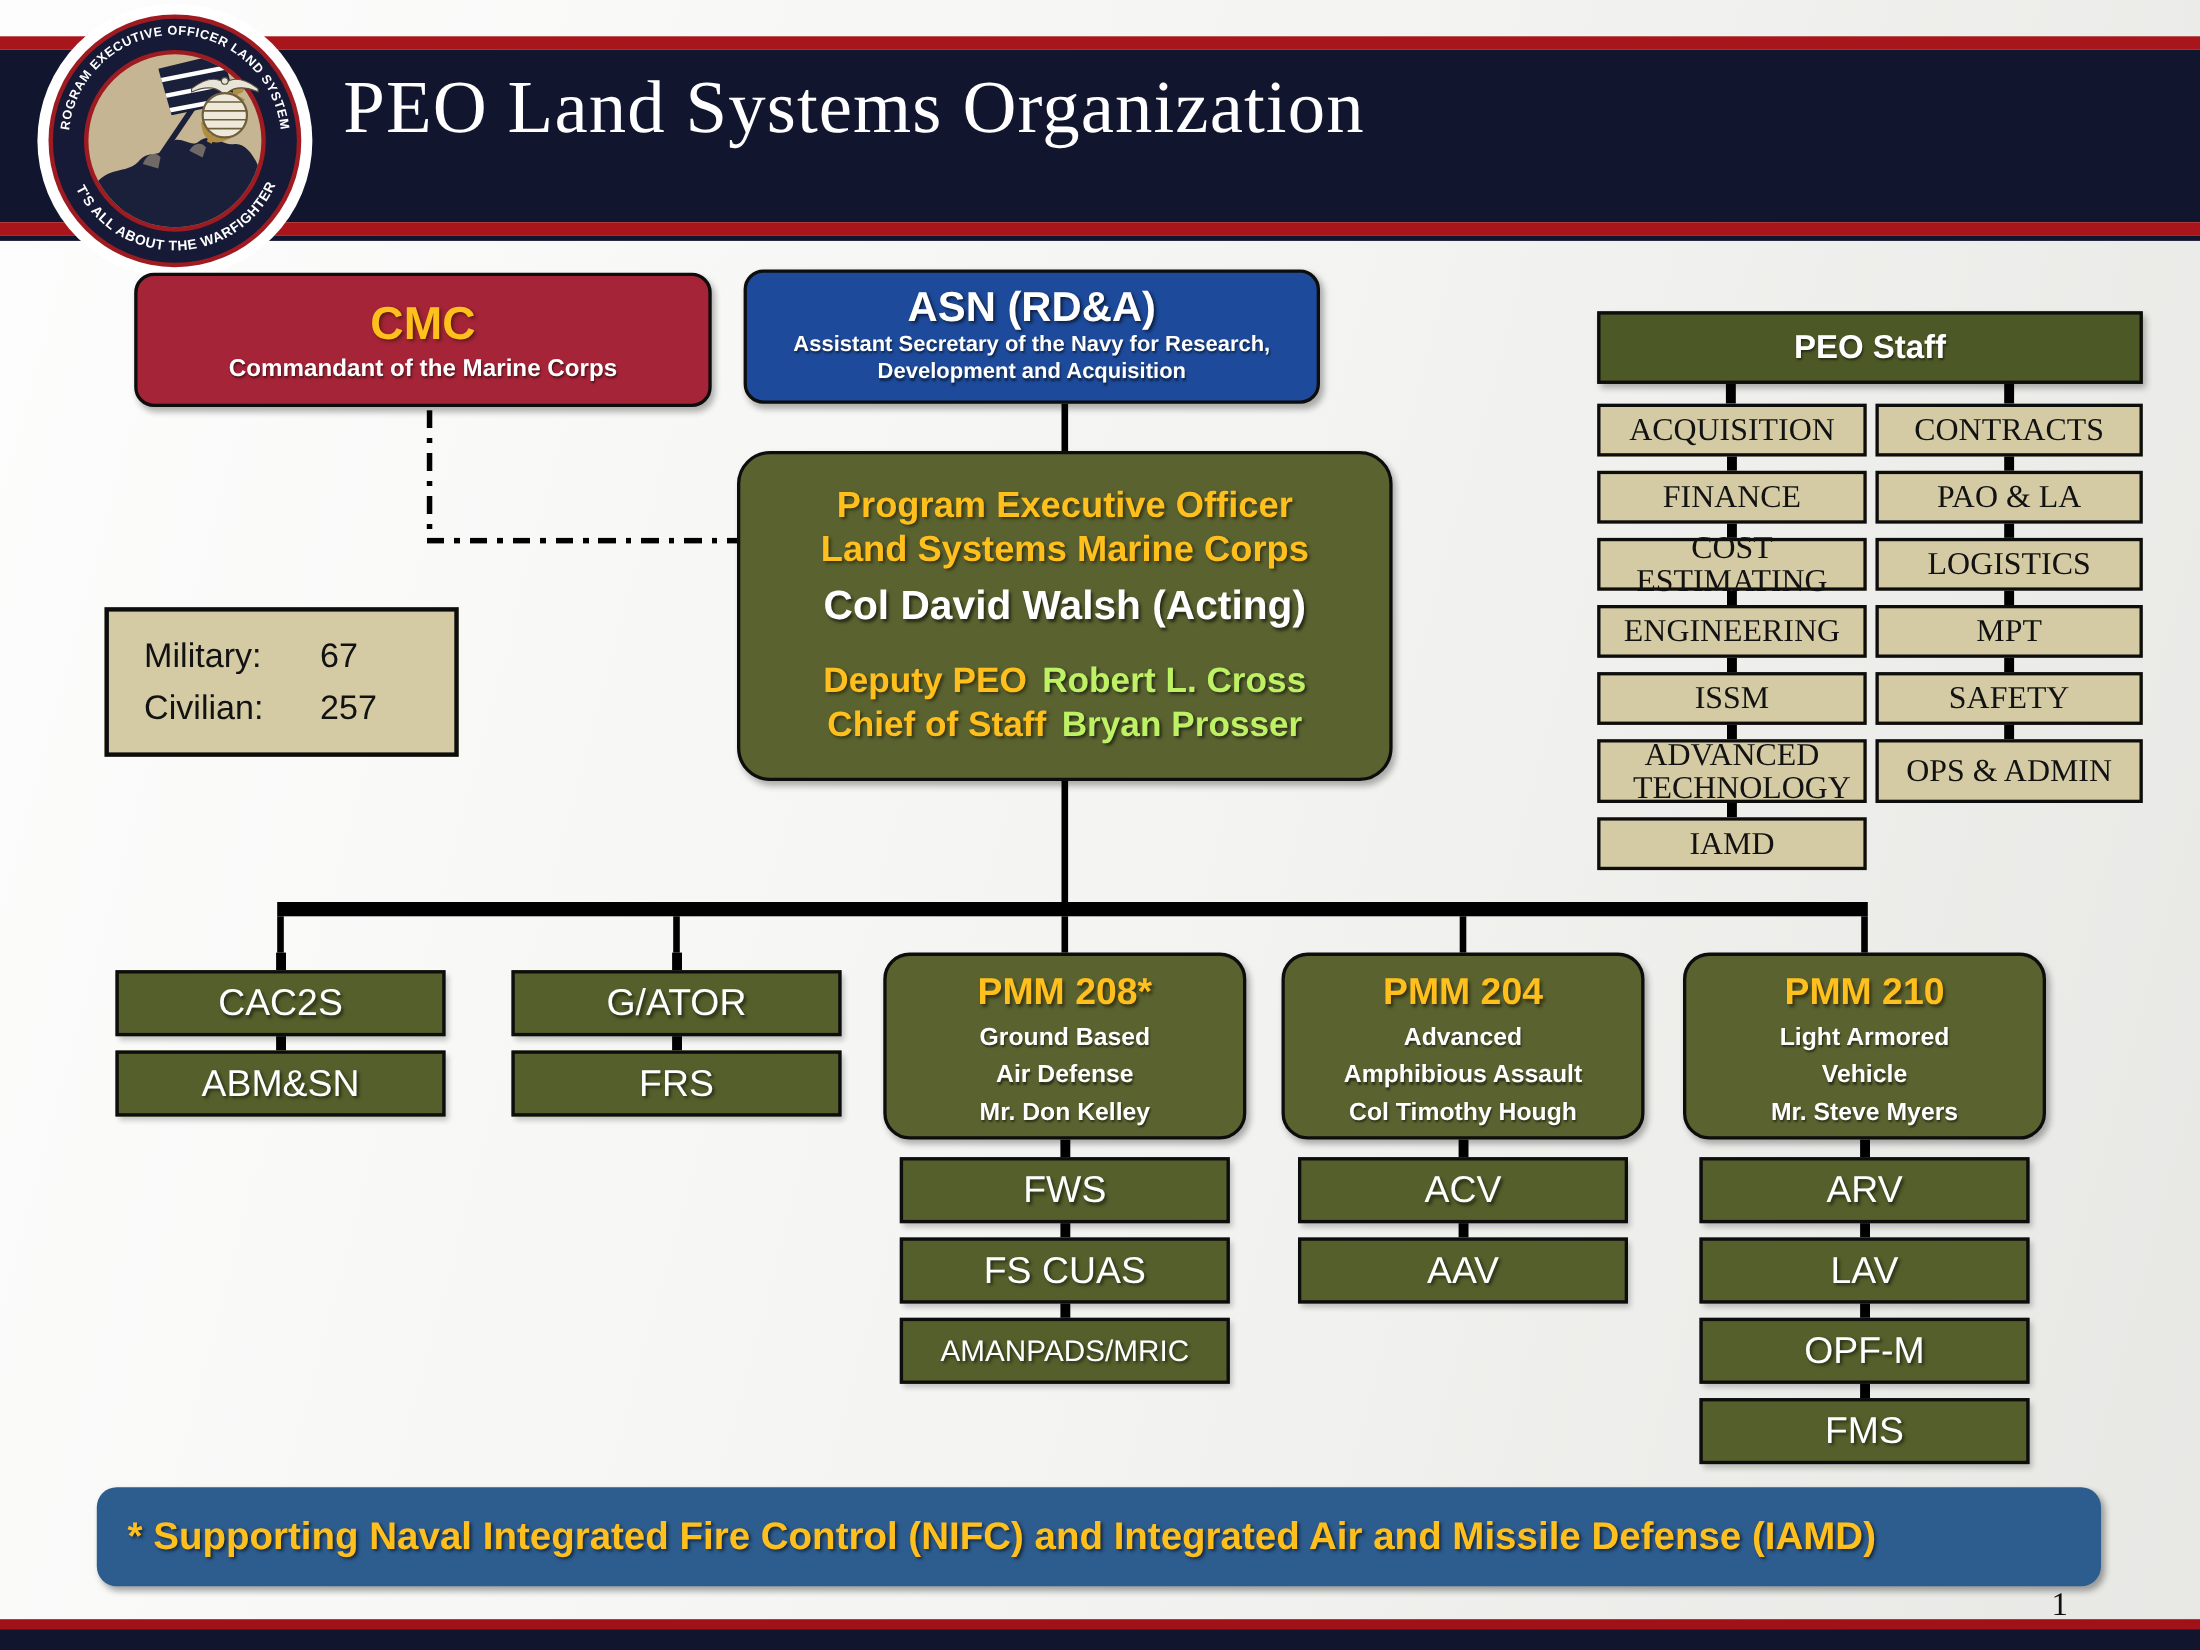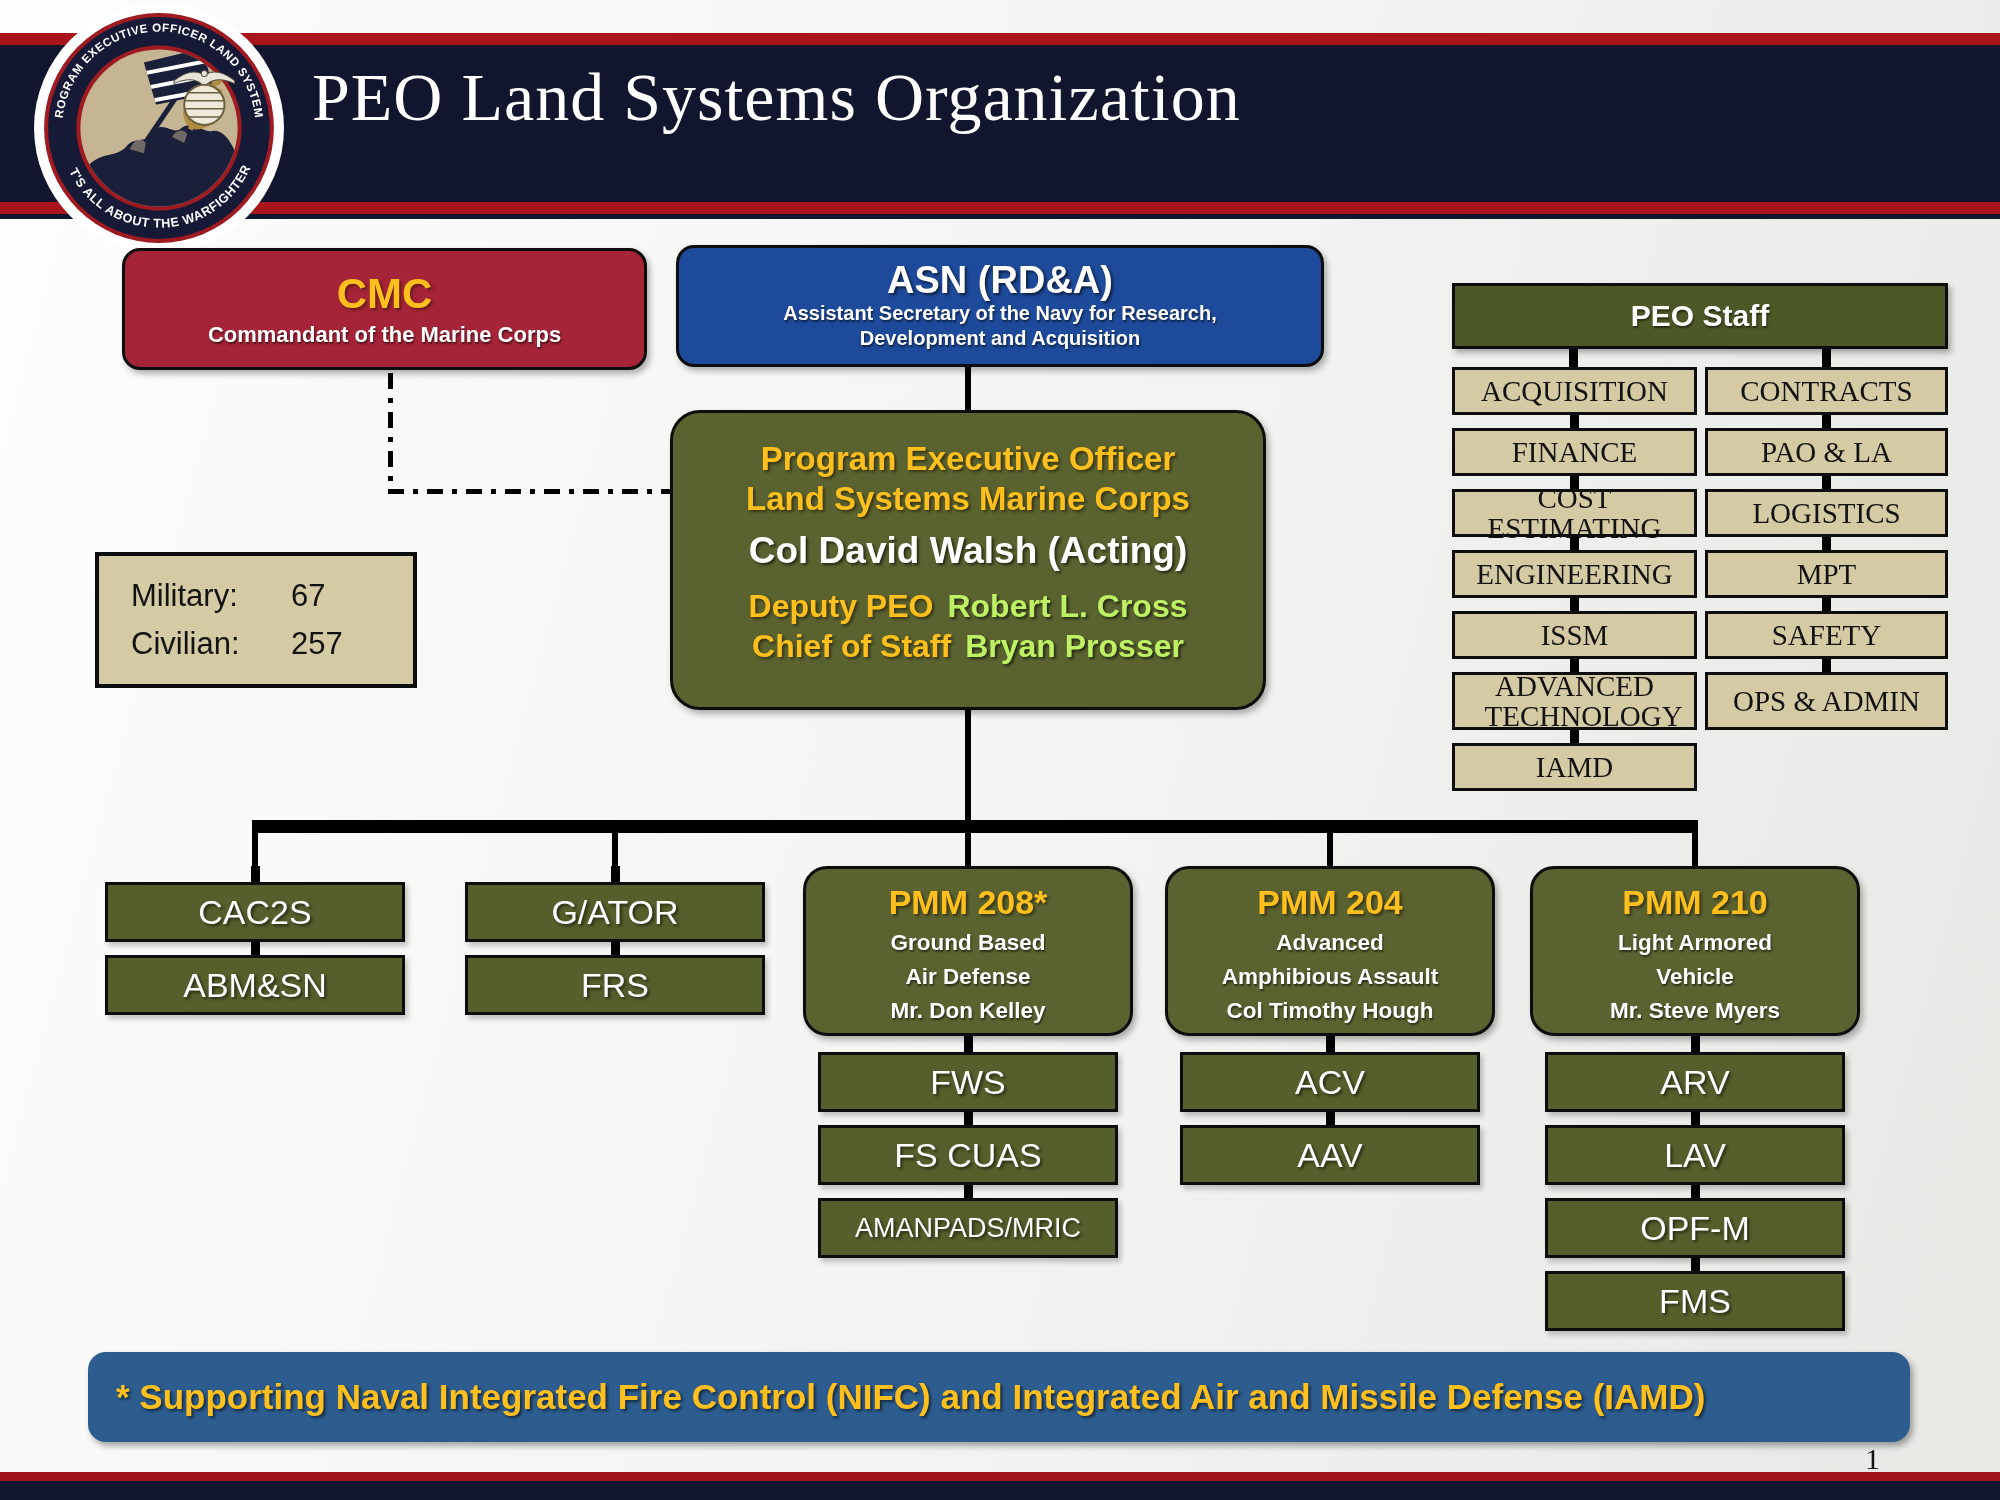--- a/index.html
+++ b/index.html
@@ -23,31 +23,31 @@
 
   
   .obox{border:3px solid #0d0d0d;box-sizing:border-box;
         box-shadow:3px 4px 6px rgba(0,0,0,0.30);}
   .center{display:flex;flex-direction:column;align-items:center;justify-content:center;}
 
   .cmc-box{left:122px;top:248px;width:525px;height:122px;background:#A52437;border-radius:18px;}
   .cmc-title{color:#FFC01E;font-size:42px;font-weight:bold;text-shadow:2px 2px 3px rgba(40,20,0,.55);}
   .cmc-sub{color:#ffffff;font-size:22px;font-weight:bold;margin-top:4px;text-shadow:1px 2px 2px rgba(0,0,0,.55);}
 
-  .asn-box{left:676px;top:245px;width:648px;height:122px;background:#1D4A9A;border-radius:18px;}
+  .asn-box{left:676px;top:245px;width:524px;height:122px;background:#1D4A9A;border-radius:18px;}
   .asn-title{color:#ffffff;font-size:38px;font-weight:bold;text-shadow:2px 2px 3px rgba(0,0,0,.6);line-height:1.05;}
   .asn-sub{color:#ffffff;font-size:20px;font-weight:bold;line-height:1.25;text-align:center;text-shadow:1px 2px 2px rgba(0,0,0,.55);}
 
   .peo-box{left:670px;top:410px;width:596px;height:300px;background:#5A6330;border-radius:30px;
            display:flex;flex-direction:column;align-items:center;padding-top:26px;box-sizing:border-box;
            border:3px solid #0d0d0d;box-shadow:3px 4px 6px rgba(0,0,0,0.30);}
   .peo-gold{color:#FFC01E;font-size:33px;font-weight:bold;line-height:1.22;text-shadow:2px 2px 3px rgba(30,20,0,.6);}
   .peo-name{color:#ffffff;font-size:37px;font-weight:bold;margin-top:10px;text-shadow:2px 2px 3px rgba(0,0,0,.6);}
   .peo-row{display:flex;gap:14px;font-size:32px;font-weight:bold;line-height:1.28;}
-  .peo-rows{margin-top:14px;display:flex;flex-direction:column;align-items:center;}
+  .peo-rows{margin-top:26px;display:flex;flex-direction:column;align-items:center;}
   .lbl-gold{color:#FFC01E;text-shadow:2px 2px 3px rgba(30,20,0,.6);}
   .lbl-white{color:#bef264;text-shadow:2px 2px 3px rgba(0,0,0,.6);}
 
   .stats-box{left:95px;top:552px;width:322px;height:136px;background:#D4CAA4;border:4px solid #0d0d0d;
              box-sizing:border-box;display:grid;grid-template-columns:160px auto;align-content:center;
              row-gap:12px;padding-left:32px;font-size:31px;color:#121212;}
 
   
   .staff-hdr{left:1452px;top:283px;width:496px;height:66px;background:#4C5826;}
   .staff-hdr-label{color:#ffffff;font-size:30px;font-weight:bold;text-shadow:1px 2px 2px rgba(0,0,0,.5);}

